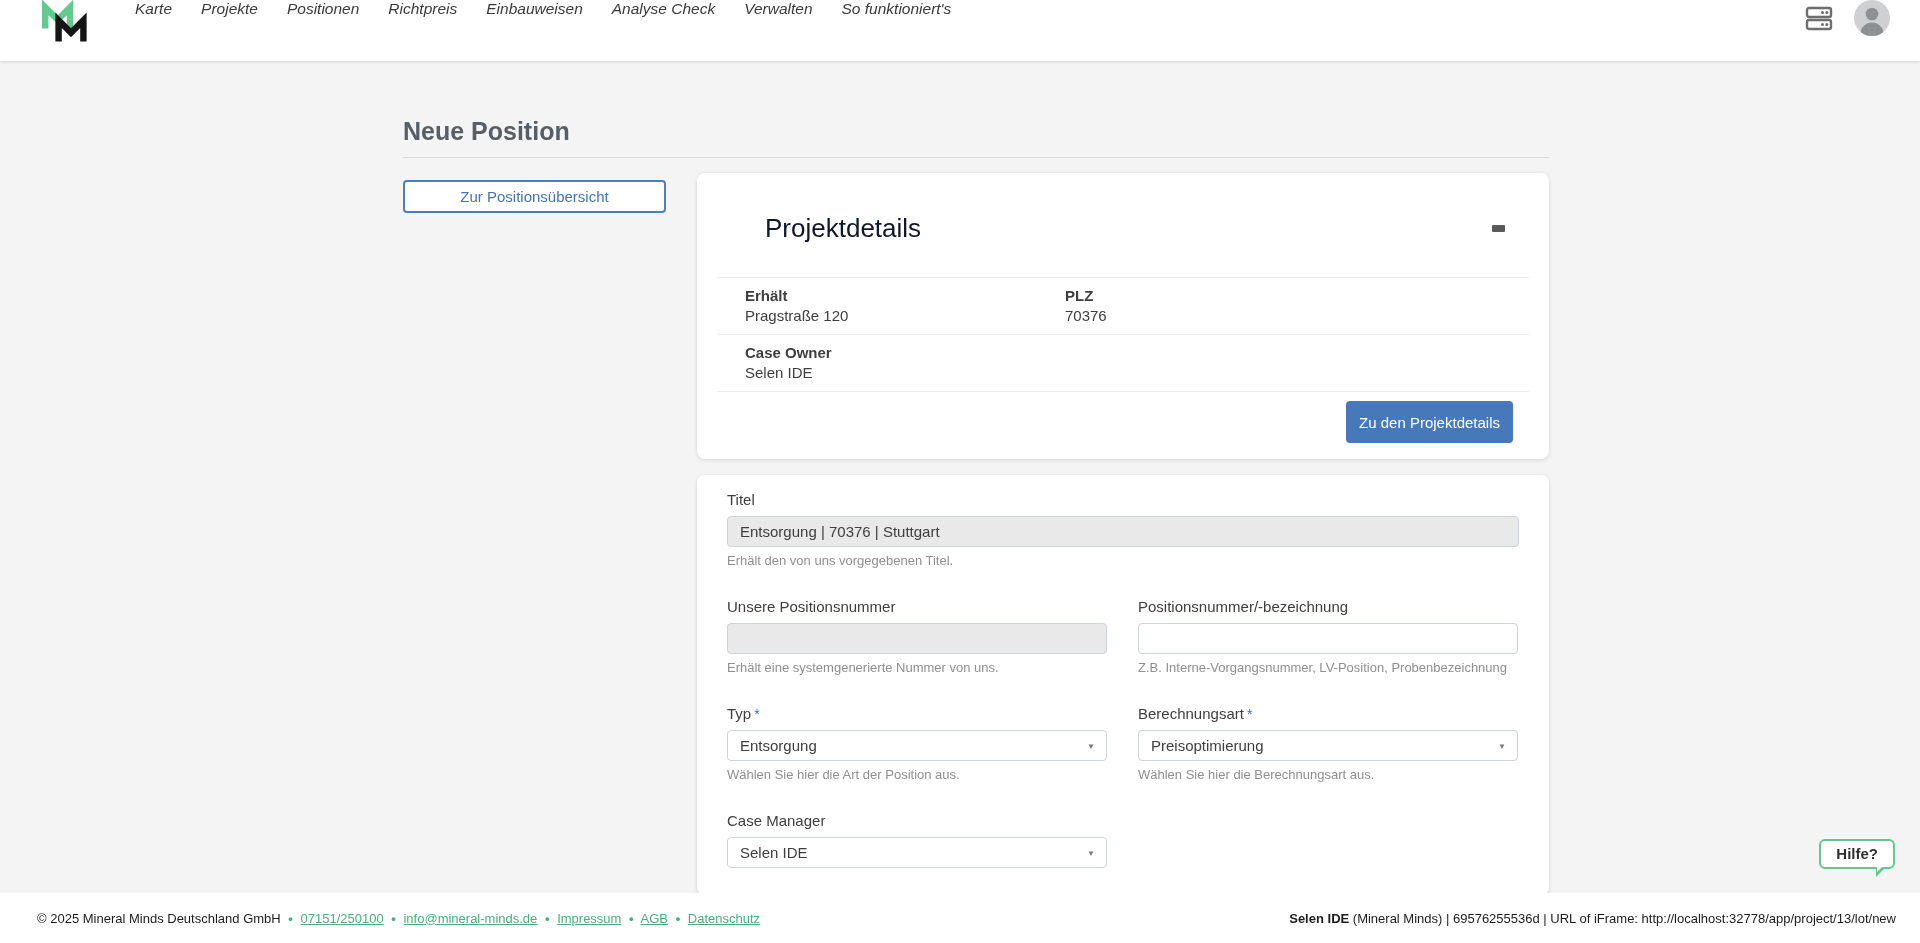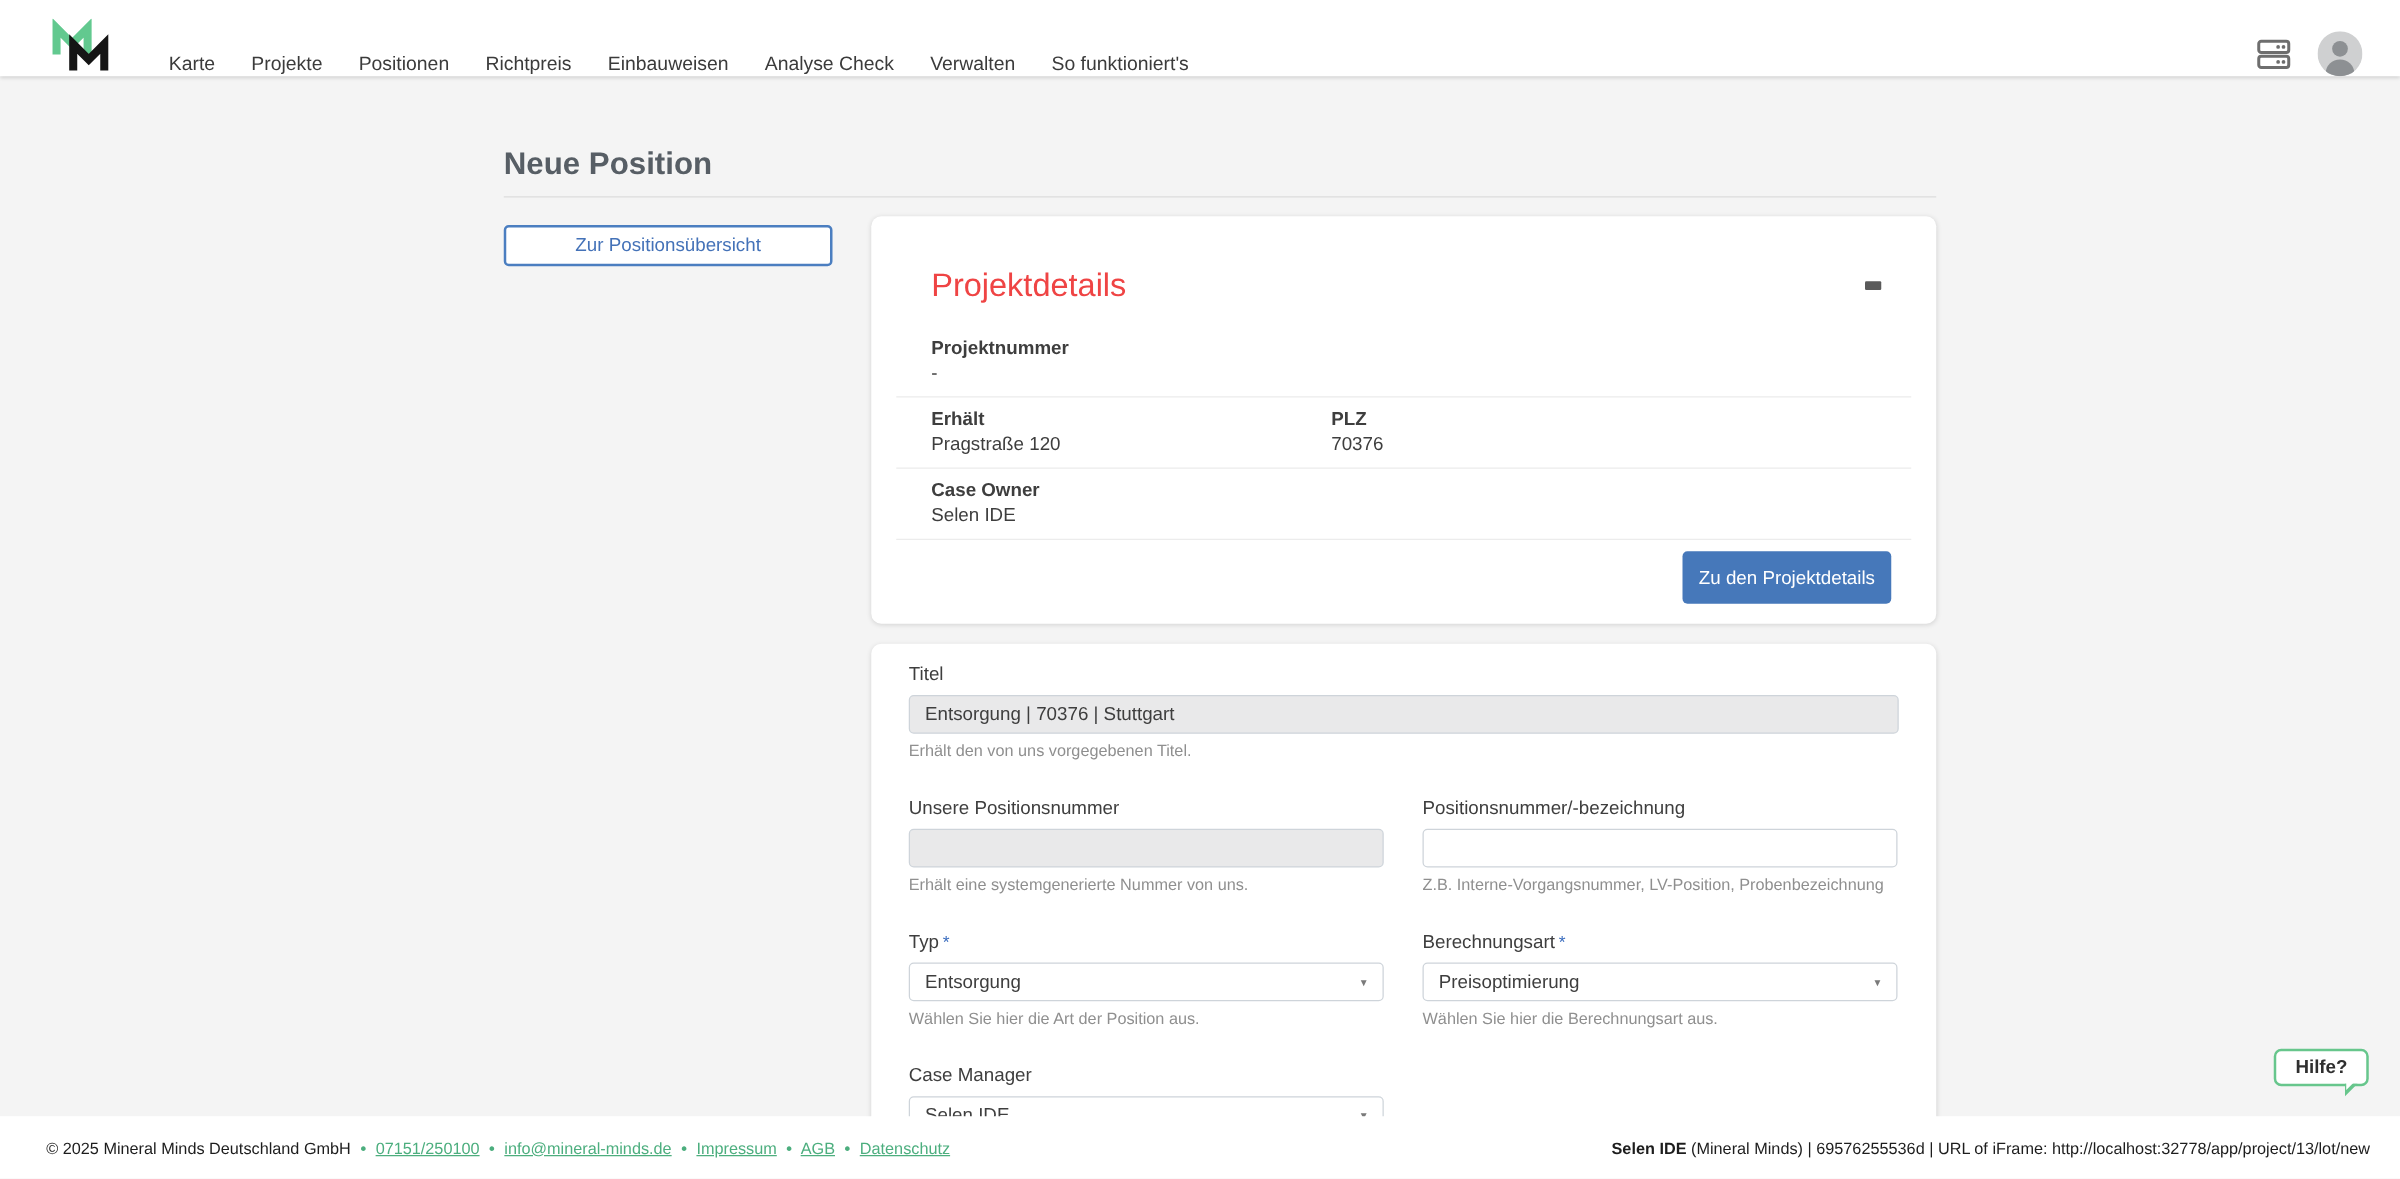--- a/index.html
+++ b/index.html
@@ -11,22 +11,23 @@
     overflow: hidden;
     position: relative;
     color: #3e3e3e;
   }
 
   
   .navbar {
     position: absolute; top: 0; left: 0; width: 100%; height: 61px;
     background: #fff;
     box-shadow: 0 1px 3px rgba(0,0,0,.14);
-    display: flex; align-items: flex-end;
+    display: flex; align-items: flex-start;
     z-index: 30;
+    font-style: italic;
   }
   .logo { margin-left: 40px; display: flex; align-items: center; cursor: pointer; }
   .nav-links { display: flex; margin-left: 33px; gap: 29px; }
   .nav-link {
     font-size: 15.5px; color: #3b3b3b; cursor: pointer; white-space: nowrap;
   }
   .nav-right { margin-left: auto; margin-right: 30px; display: flex; align-items: center; gap: 20px; }
   .icon-btn { cursor: pointer; display: flex; align-items: center; }
 
   
@@ -43,21 +44,21 @@
   }
   .right-col { flex: 1; }
 
   .card {
     background: #fff; border-radius: 8px;
     box-shadow: 0 1px 4px rgba(0,0,0,.13);
   }
 
   
   .project-card { position: relative; padding: 40px 0 16px; }
-  .project-title { margin: 0 0 17px 48px; font-size: 26px; font-weight: 400; color: #ef4444; }
+  .project-title { margin: 0 0 17px 68px; font-size: 26px; font-weight: 400; color: #0f172a; }
   .collapse-btn {
     position: absolute; top: 46px; right: 40px;
     width: 22px; height: 18px; border: none; background: transparent; cursor: pointer;
     display: flex; align-items: center; justify-content: center; padding: 0;
   }
   .collapse-btn .minus-bar { width: 13px; height: 7px; background: #5a5a5a; border-radius: 1px; }
   .ptable { margin: 0 20px; }
   .prow {
     display: grid; grid-template-columns: 320px 130px 1fr;
     border-top: 1px solid #ececec; padding: 8px 0;
@@ -192,24 +193,20 @@
       <div class="right-col">
 
         <section class="card project-card">
           <h2 class="project-title">Projektdetails</h2>
           <button class="collapse-btn" title="">
             <span class="minus-bar"></span>
           </button>
 
           <div class="ptable">
             <div class="prow">
-              <div class="pcell">
-                <div class="plabel">Projektnummer</div>
-                <div class="pvalue">-</div>
-              </div>
             </div>
             <div class="prow">
               <div class="pcell">
                 <div class="plabel">Erhält</div>
                 <div class="pvalue">Pragstraße 120</div>
               </div>
               <div class="pcell">
                 <div class="plabel">PLZ</div>
                 <div class="pvalue">70376</div>
               </div>

